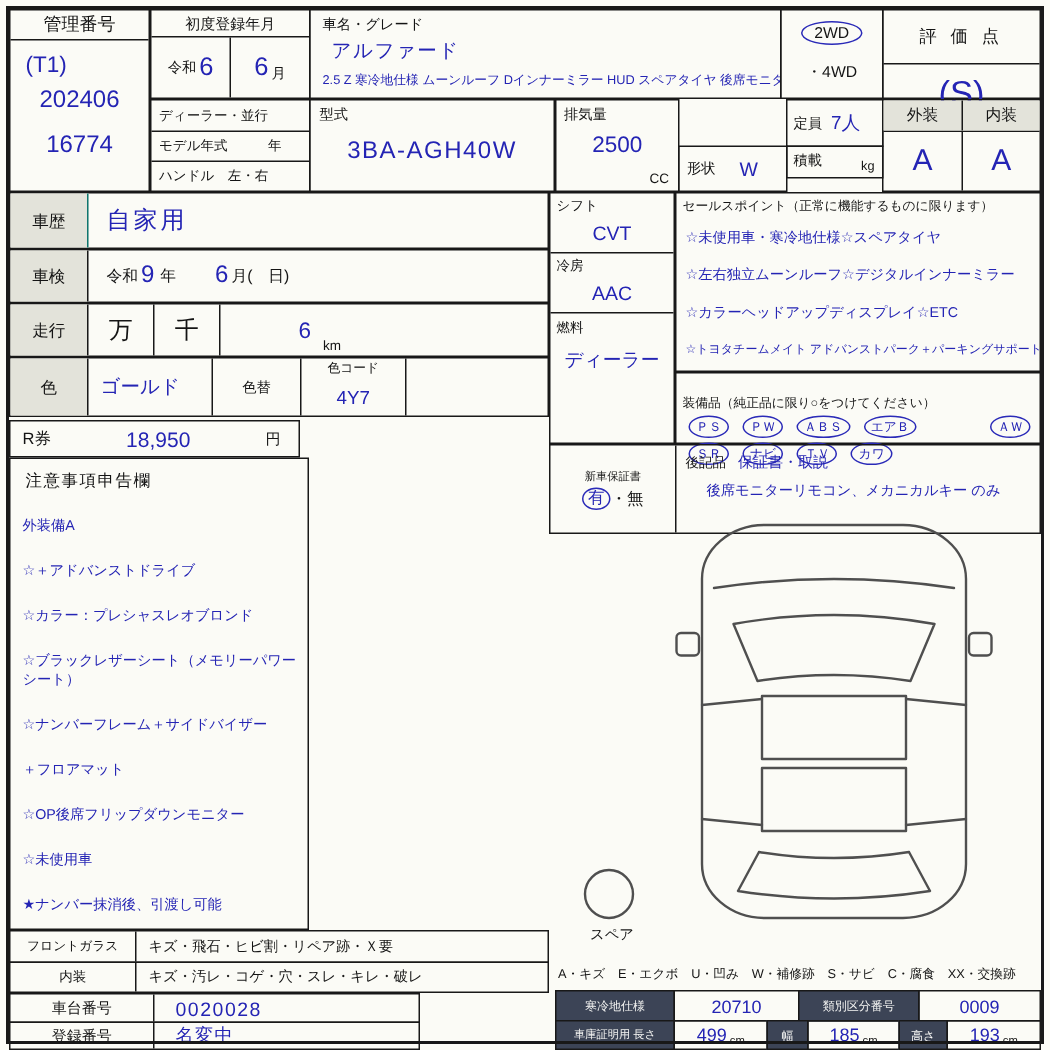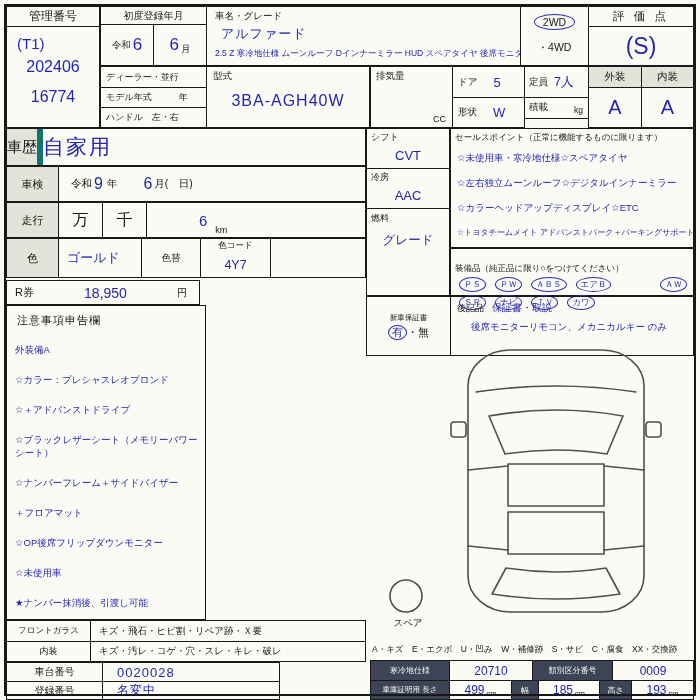--- a/index.html
+++ b/index.html
@@ -52,44 +52,41 @@
   </div>
 
   <div class="bx" style="left:520px;top:6px;width:69px;height:60px">
     <div class="ct" style="height:30px">
       <span class="ovk" style="font-size:10.5px">2WD</span>
     </div>
     <div class="ct lb" style="height:22px;font-size:10.5px">・4WD</div>
   </div>
 
   <div class="bx" style="left:588px;top:6px;width:106px;height:60px">
-    <div class="ct lb" style="height:20px;border-bottom:1px solid #181818;font-size:11.5px;letter-spacing:3px">評 価 点</div>
+    <div class="ct lb" style="height:36px;border-bottom:1px solid #181818;font-size:11.5px;letter-spacing:3px">評 価 点</div>
     <div class="ct in" style="height:38px;font-size:23px">(S)</div>
   </div>
 
   <div class="bx" style="left:100px;top:66px;width:107px;height:62px">
     <div class="cl lb" style="height:21px;border-bottom:1px solid #181818;font-size:9px;padding-left:5px">ディーラー・並行</div>
     <div class="cl lb" style="height:20px;border-bottom:1px solid #181818;font-size:9px;padding-left:5px">モデル年式　　　年</div>
     <div class="cl lb" style="height:19px;font-size:9px;padding-left:5px">ハンドル　左・右</div>
   </div>
 
   <div class="bx" style="left:206px;top:66px;width:164px;height:62px">
     <div class="lb" style="font-size:9.5px;padding:3px 0 0 6px">型式</div>
     <div class="ct in" style="height:36px;font-size:16px;letter-spacing:1px">3BA-AGH40W</div>
   </div>
 
   <div class="bx" style="left:370px;top:66px;width:83px;height:62px">
     <div class="lb" style="font-size:9.5px;padding:3px 0 0 5px">排気量</div>
+    <div class="ct in" style="height:26px;font-size:15px">2500</div>
     <div class="abs lb" style="right:6px;bottom:3px;font-size:9px">CC</div>
   </div>
 
-  <div class="bx cl" style="left:452px;top:66px;width:73px;height:32px">
-    <span class="lb" style="font-size:9.5px;padding-left:5px">ドア</span>
-    <span class="in" style="font-size:13px;margin-left:16px">5</span>
-  </div>
   <div class="bx cl" style="left:524px;top:66px;width:65px;height:32px">
     <span class="lb" style="font-size:9.5px;padding-left:4px">定員</span>
     <span class="in" style="font-size:12.5px;margin-left:6px">7人</span>
   </div>
   <div class="bx cl" style="left:452px;top:97px;width:73px;height:31px">
     <span class="lb" style="font-size:9.5px;padding-left:5px">形状</span>
     <span class="in" style="font-size:13px;margin-left:16px">W</span>
   </div>
   <div class="bx" style="left:524px;top:97px;width:65px;height:22px">
     <span class="lb" style="font-size:9.5px;position:absolute;left:4px;top:3px">積載</span>
@@ -101,22 +98,22 @@
       <div class="ct gy lb" style="width:53px;border-right:1px solid #181818;font-size:10.5px">外装</div>
       <div class="ct gy lb" style="flex:1;font-size:10.5px">内装</div>
     </div>
     <div class="fx" style="height:39px">
       <div class="ct in" style="width:53px;border-right:1px solid #181818;font-size:20px">A</div>
       <div class="ct in" style="flex:1;font-size:20px">A</div>
     </div>
   </div>
 
   <div class="bx fx" style="left:6px;top:128px;width:360px;height:38px">
-    <div class="ct gy lb" style="width:36px;border-right:6px solid #0f766e;font-size:15px">車歴</div>
-    <div class="cl in" style="font-size:21px;letter-spacing:2px">自家用</div>
+    <div class="ct gy lb" style="width:52px;border-right:1px solid #0f766e;font-size:11px">車歴</div>
+    <div class="cl in" style="padding-left:12px;font-size:16px;letter-spacing:2px">自家用</div>
   </div>
 
   <div class="bx fx" style="left:6px;top:166px;width:360px;height:36px">
     <div class="ct gy lb" style="width:52px;border-right:1px solid #181818;font-size:11px">車検</div>
     <div class="cl" style="padding-left:12px">
       <span class="lb" style="font-size:10.5px">令和</span>
       <span class="in" style="font-size:16px;margin-left:2px">9</span>
       <span class="lb" style="font-size:10.5px;margin-left:4px">年</span>
       <span class="in" style="font-size:16px;margin-left:26px">6</span>
       <span class="lb" style="font-size:10.5px;margin-left:2px">月(　日)</span>
@@ -154,21 +151,21 @@
     <div style="height:40px;border-bottom:1px solid #181818">
       <div class="lb" style="font-size:9px;padding:2px 0 0 4px">シフト</div>
       <div class="ct in" style="height:22px;font-size:13px">CVT</div>
     </div>
     <div style="height:40px;border-bottom:1px solid #181818">
       <div class="lb" style="font-size:9px;padding:2px 0 0 4px">冷房</div>
       <div class="ct in" style="height:22px;font-size:13px">AAC</div>
     </div>
     <div style="height:86px">
       <div class="lb" style="font-size:9px;padding:3px 0 0 4px">燃料</div>
-      <div class="ct in" style="height:30px;font-size:12.5px">グレード</div>
+      <div class="ct in" style="height:30px;font-size:12.5px">ディーラー</div>
     </div>
   </div>
 
   <div class="bx" style="left:450px;top:128px;width:244px;height:120px">
     <div class="lb nw" style="font-size:8.5px;padding:3px 0 0 4px">セールスポイント（正常に機能するものに限ります）</div>
     <div class="in nw" style="font-size:9.5px;padding:8px 0 0 6px">☆未使用車・寒冷地仕様☆スペアタイヤ</div>
     <div class="in nw" style="font-size:9.5px;padding:12px 0 0 6px">☆左右独立ムーンルーフ☆デジタルインナーミラー</div>
     <div class="in nw" style="font-size:9.5px;padding:12px 0 0 6px">☆カラーヘッドアップディスプレイ☆ETC</div>
     <div class="in nw" style="font-size:8px;padding:12px 0 0 6px">☆トヨタチームメイト アドバンストパーク＋パーキングサポートブレーキ＋</div>
   </div>
@@ -205,22 +202,22 @@
         <span class="in" style="font-size:10px">保証書・取説</span>
       </div>
       <div class="in nw" style="font-size:9.5px;padding:6px 0 0 14px">後席モニターリモコン、メカニカルキー のみ</div>
     </div>
   </div>
 
   <div class="bx" style="left:6px;top:305px;width:200px;height:315px">
     <div class="lb" style="font-size:11px;letter-spacing:1px;padding:7px 0 0 10px">注意事項申告欄</div>
     <div style="display:flex;flex-direction:column;gap:17px;padding:16px 4px 0 8px">
       <div class="in" style="font-size:9.5px">外装備A</div>
+      <div class="in" style="font-size:9.5px">☆＋アドバンストドライブ</div>
       <div class="in" style="font-size:9.5px">☆カラー：プレシャスレオブロンド</div>
-      <div class="in" style="font-size:9.5px">☆＋アドバンストドライブ</div>
       <div class="in" style="font-size:9.5px">☆ブラックレザーシート（メモリーパワーシート）</div>
       <div class="in" style="font-size:9.5px">☆ナンバーフレーム＋サイドバイザー</div>
       <div class="in" style="font-size:9.5px">＋フロアマット</div>
       <div class="in" style="font-size:9.5px">☆OP後席フリップダウンモニター</div>
       <div class="in" style="font-size:9.5px">☆未使用車</div>
       <div class="in" style="font-size:9.5px">★ナンバー抹消後、引渡し可能</div>
     </div>
   </div>
 
   <svg class="abs" style="left:206px;top:340px" width="488" height="280" viewBox="0 0 488 280">

